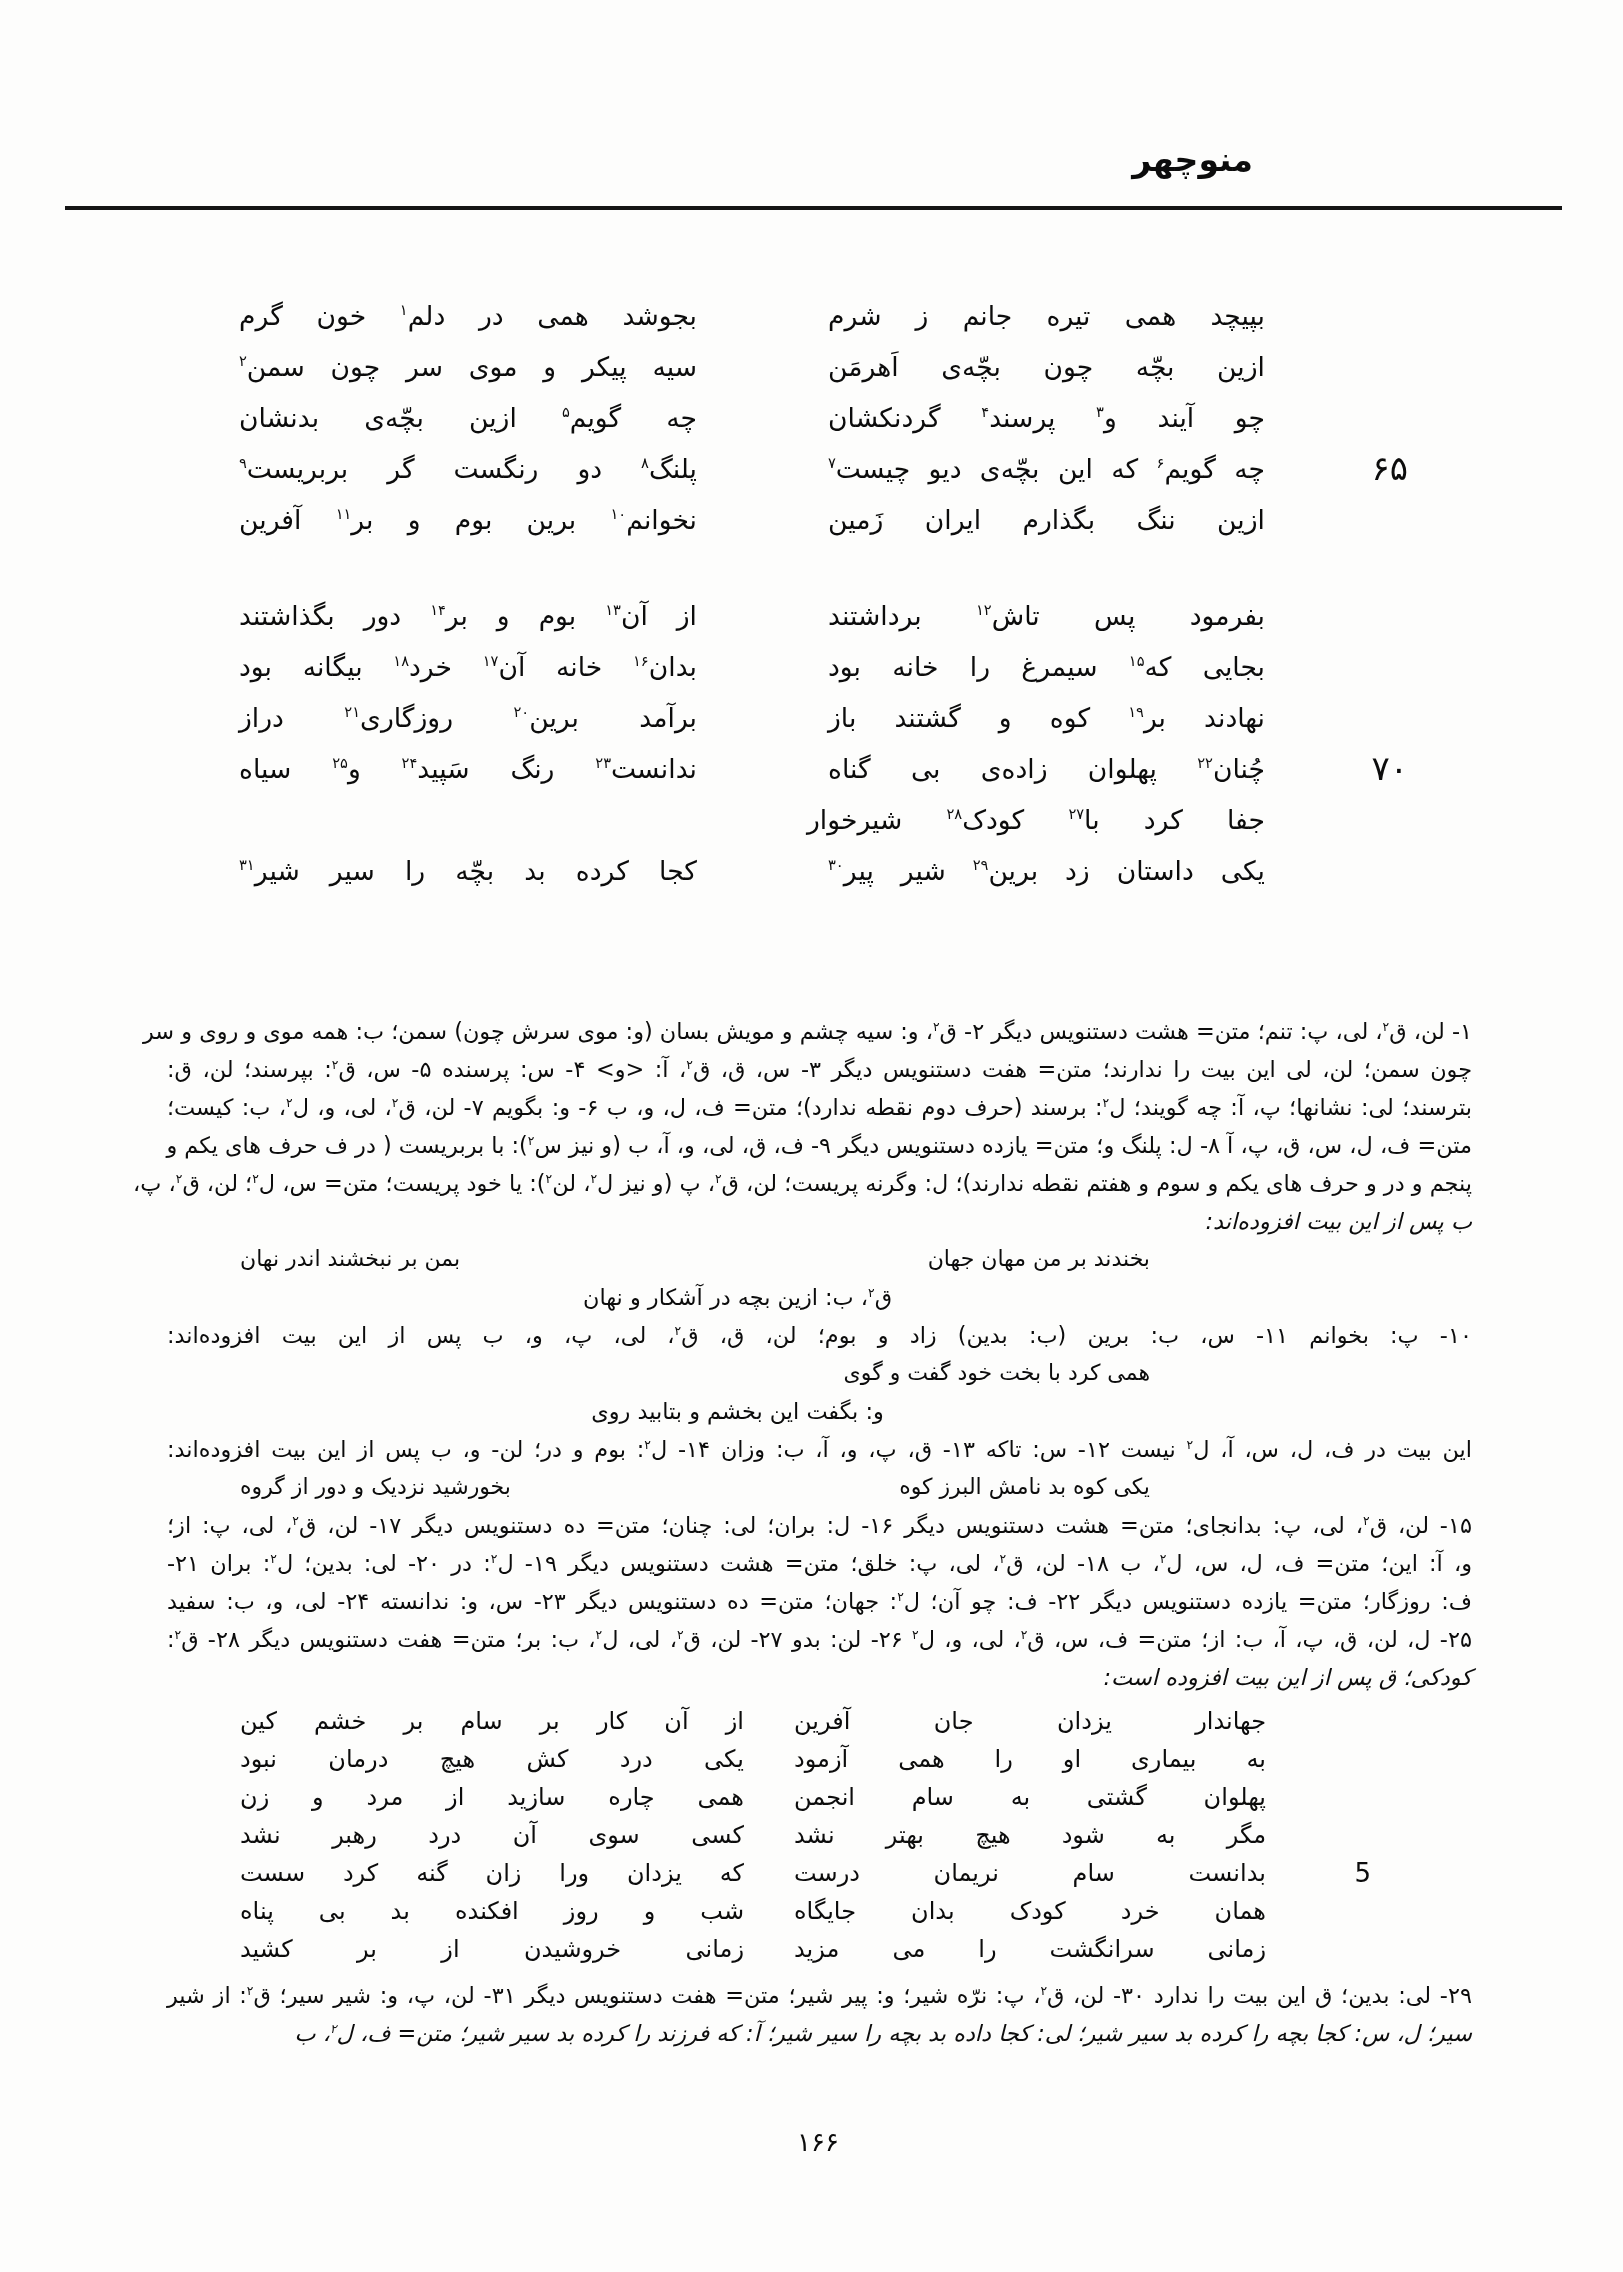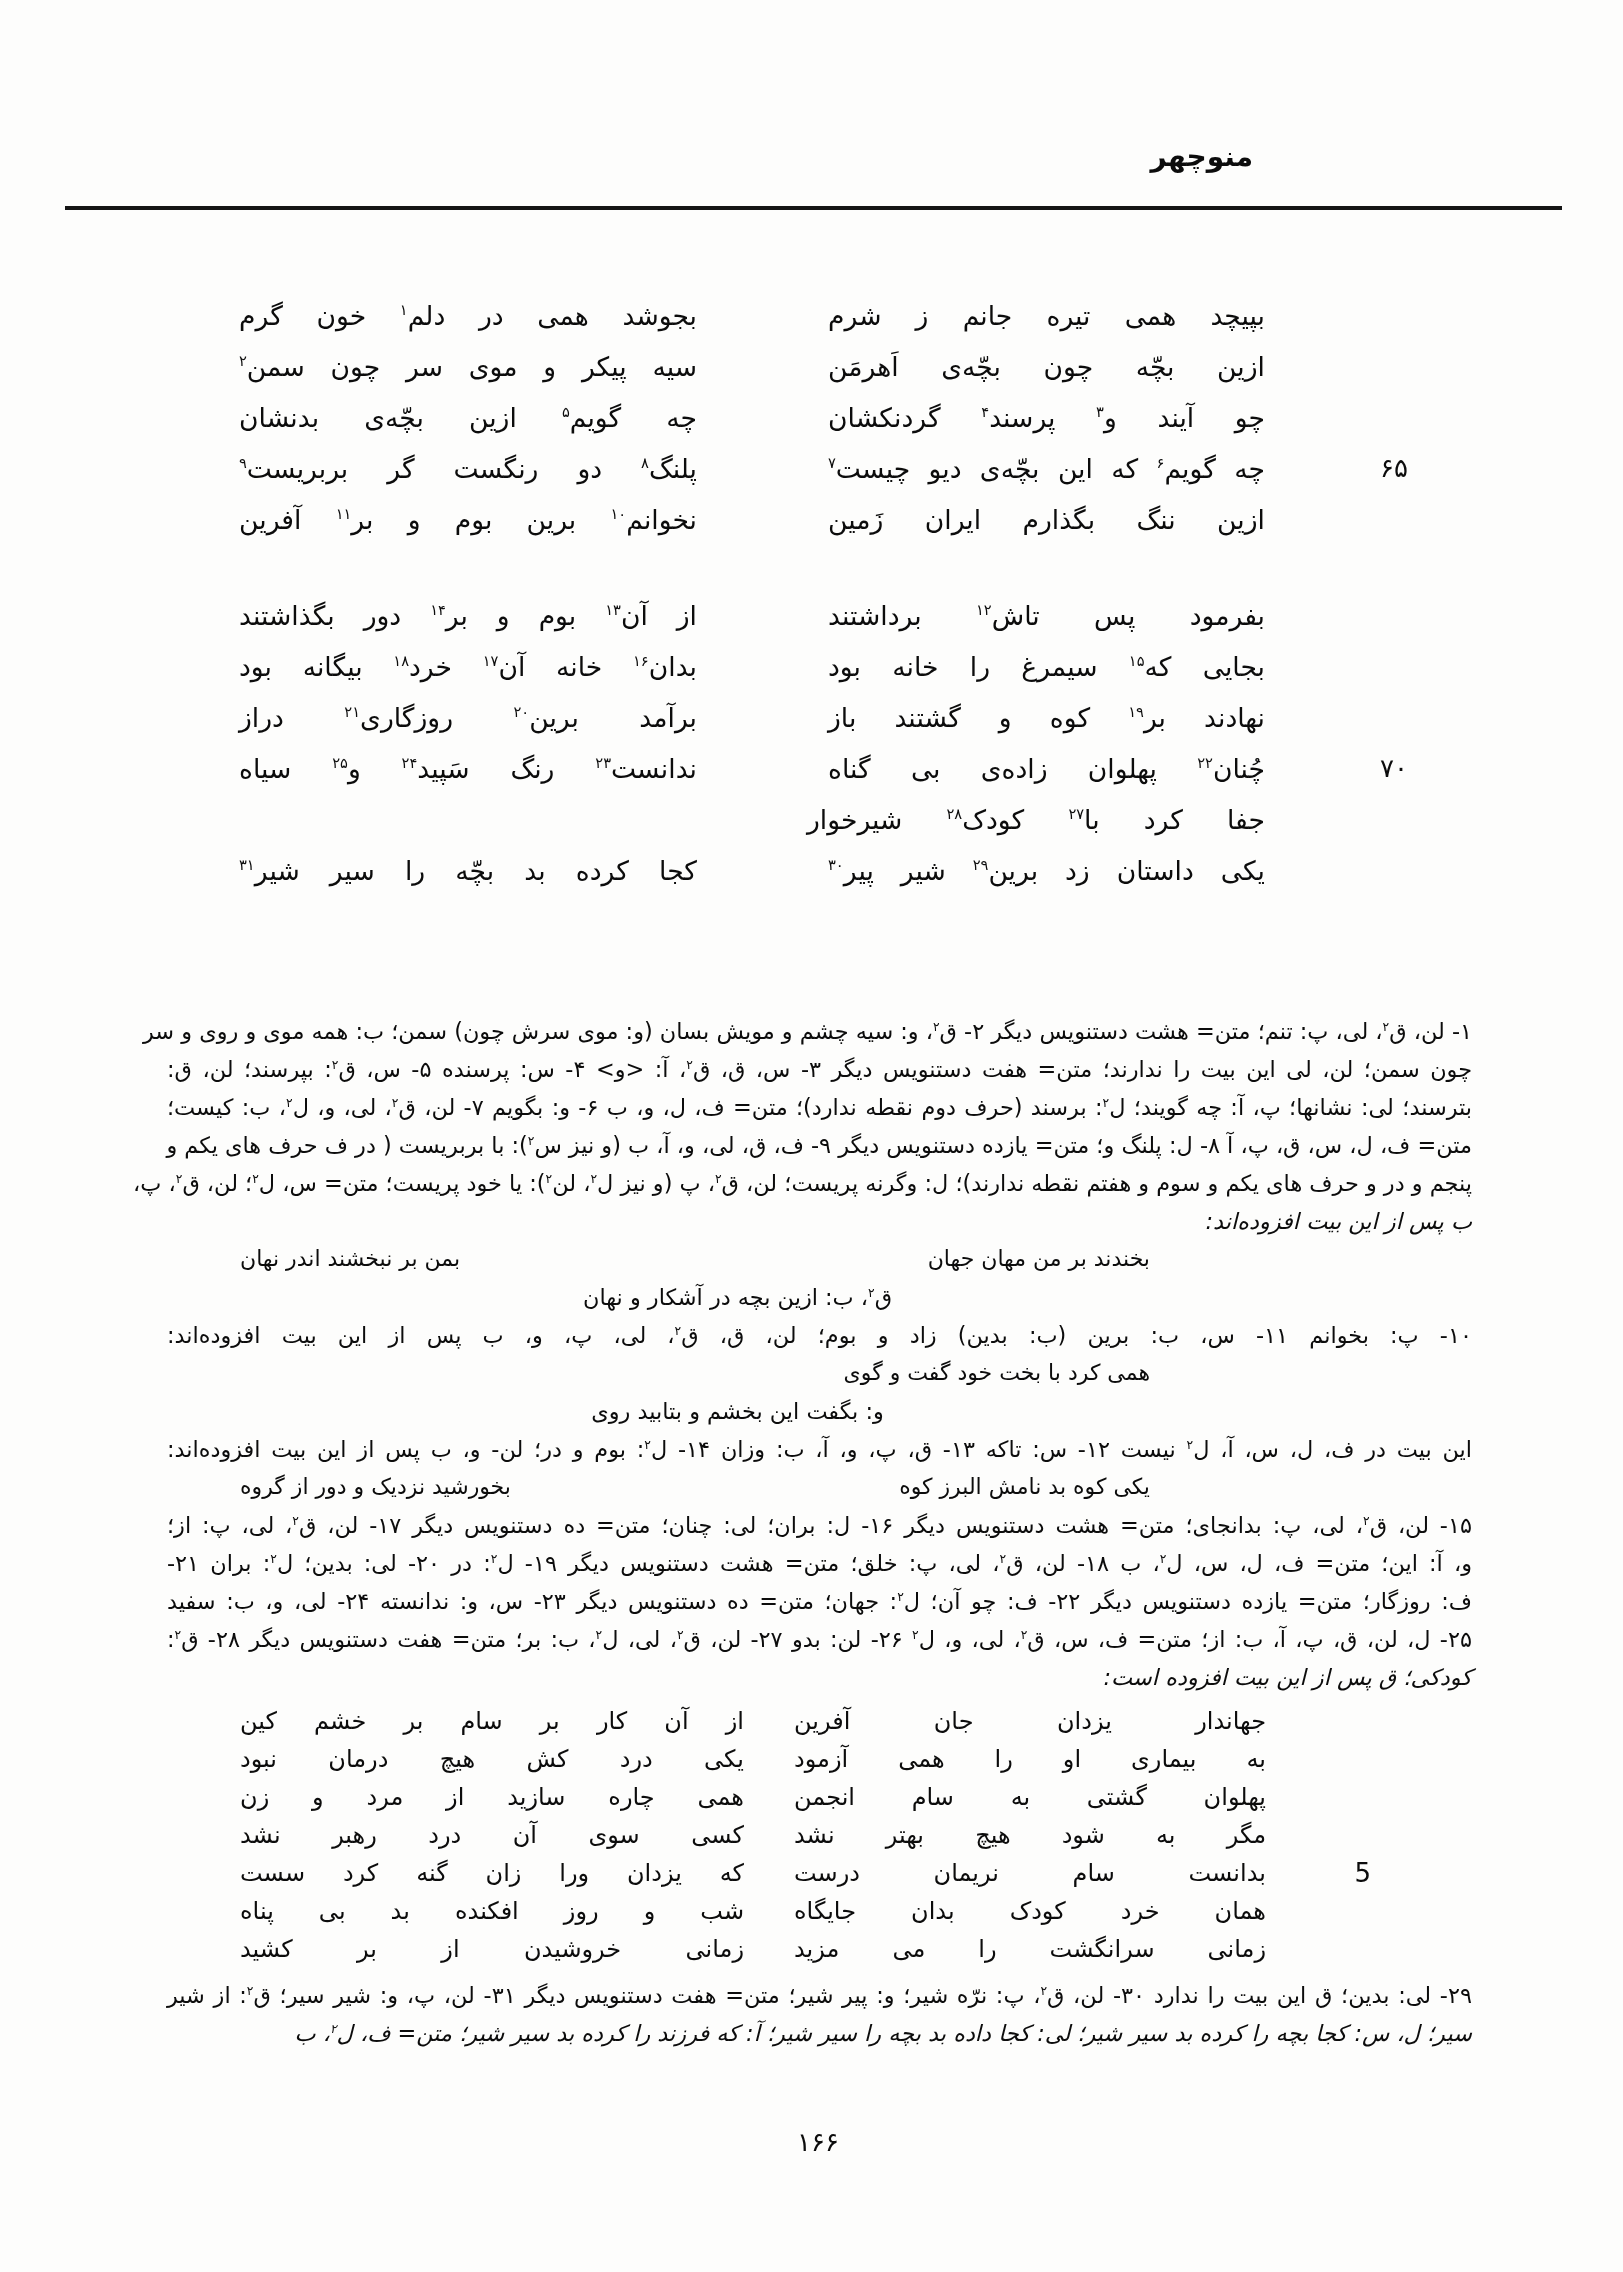--- a/index.html
+++ b/index.html
@@ -10,41 +10,41 @@
     background:#fdfdfc;
     color:#0c0c0c;
     font-family:"DejaVu Sans",sans-serif;
     direction:rtl;
     overflow:hidden;
   }
   sup{font-size:0.55em;line-height:0;vertical-align:super;}
 
   .header-title{
     position:absolute;top:140px;right:370px;
-    font-size:28px;font-weight:bold;white-space:nowrap;
+    font-size:33px;font-weight:bold;white-space:nowrap;
   }
   .header-rule{
     position:absolute;top:206px;left:66px;width:1497px;height:3.5px;
     background:#151515;
   }
 
   
   .poem-main{position:absolute;top:290px;right:358px;width:1026px;}
   .poem-group2{margin-top:45px;}
   .poem-row{
     display:flex;justify-content:space-between;
     line-height:51px;height:51px;position:relative;
     font-size:26.6px;
   }
   .hem{white-space:nowrap;text-align:justify;text-align-last:justify;overflow:visible;}
   .hem-r{width:437px;}
   .hem-l{width:458px;}
   .verse-num{
     position:absolute;right:-143px;top:0;width:77px;
-    text-align:right;font-size:26px;line-height:51px;
+    text-align:right;font-size:34px;line-height:51px;
   }
 
   
   .apparatus{position:absolute;top:1012px;right:151px;width:1305px;font-size:22.4px;}
   .app-line{
     line-height:38px;white-space:nowrap;
     text-align:justify;text-align-last:justify;
   }
   .app-start{line-height:38px;text-align:start;white-space:nowrap;font-style:italic;}
   .app-center{line-height:38px;text-align:center;white-space:nowrap;transform:translateX(-82px);}

